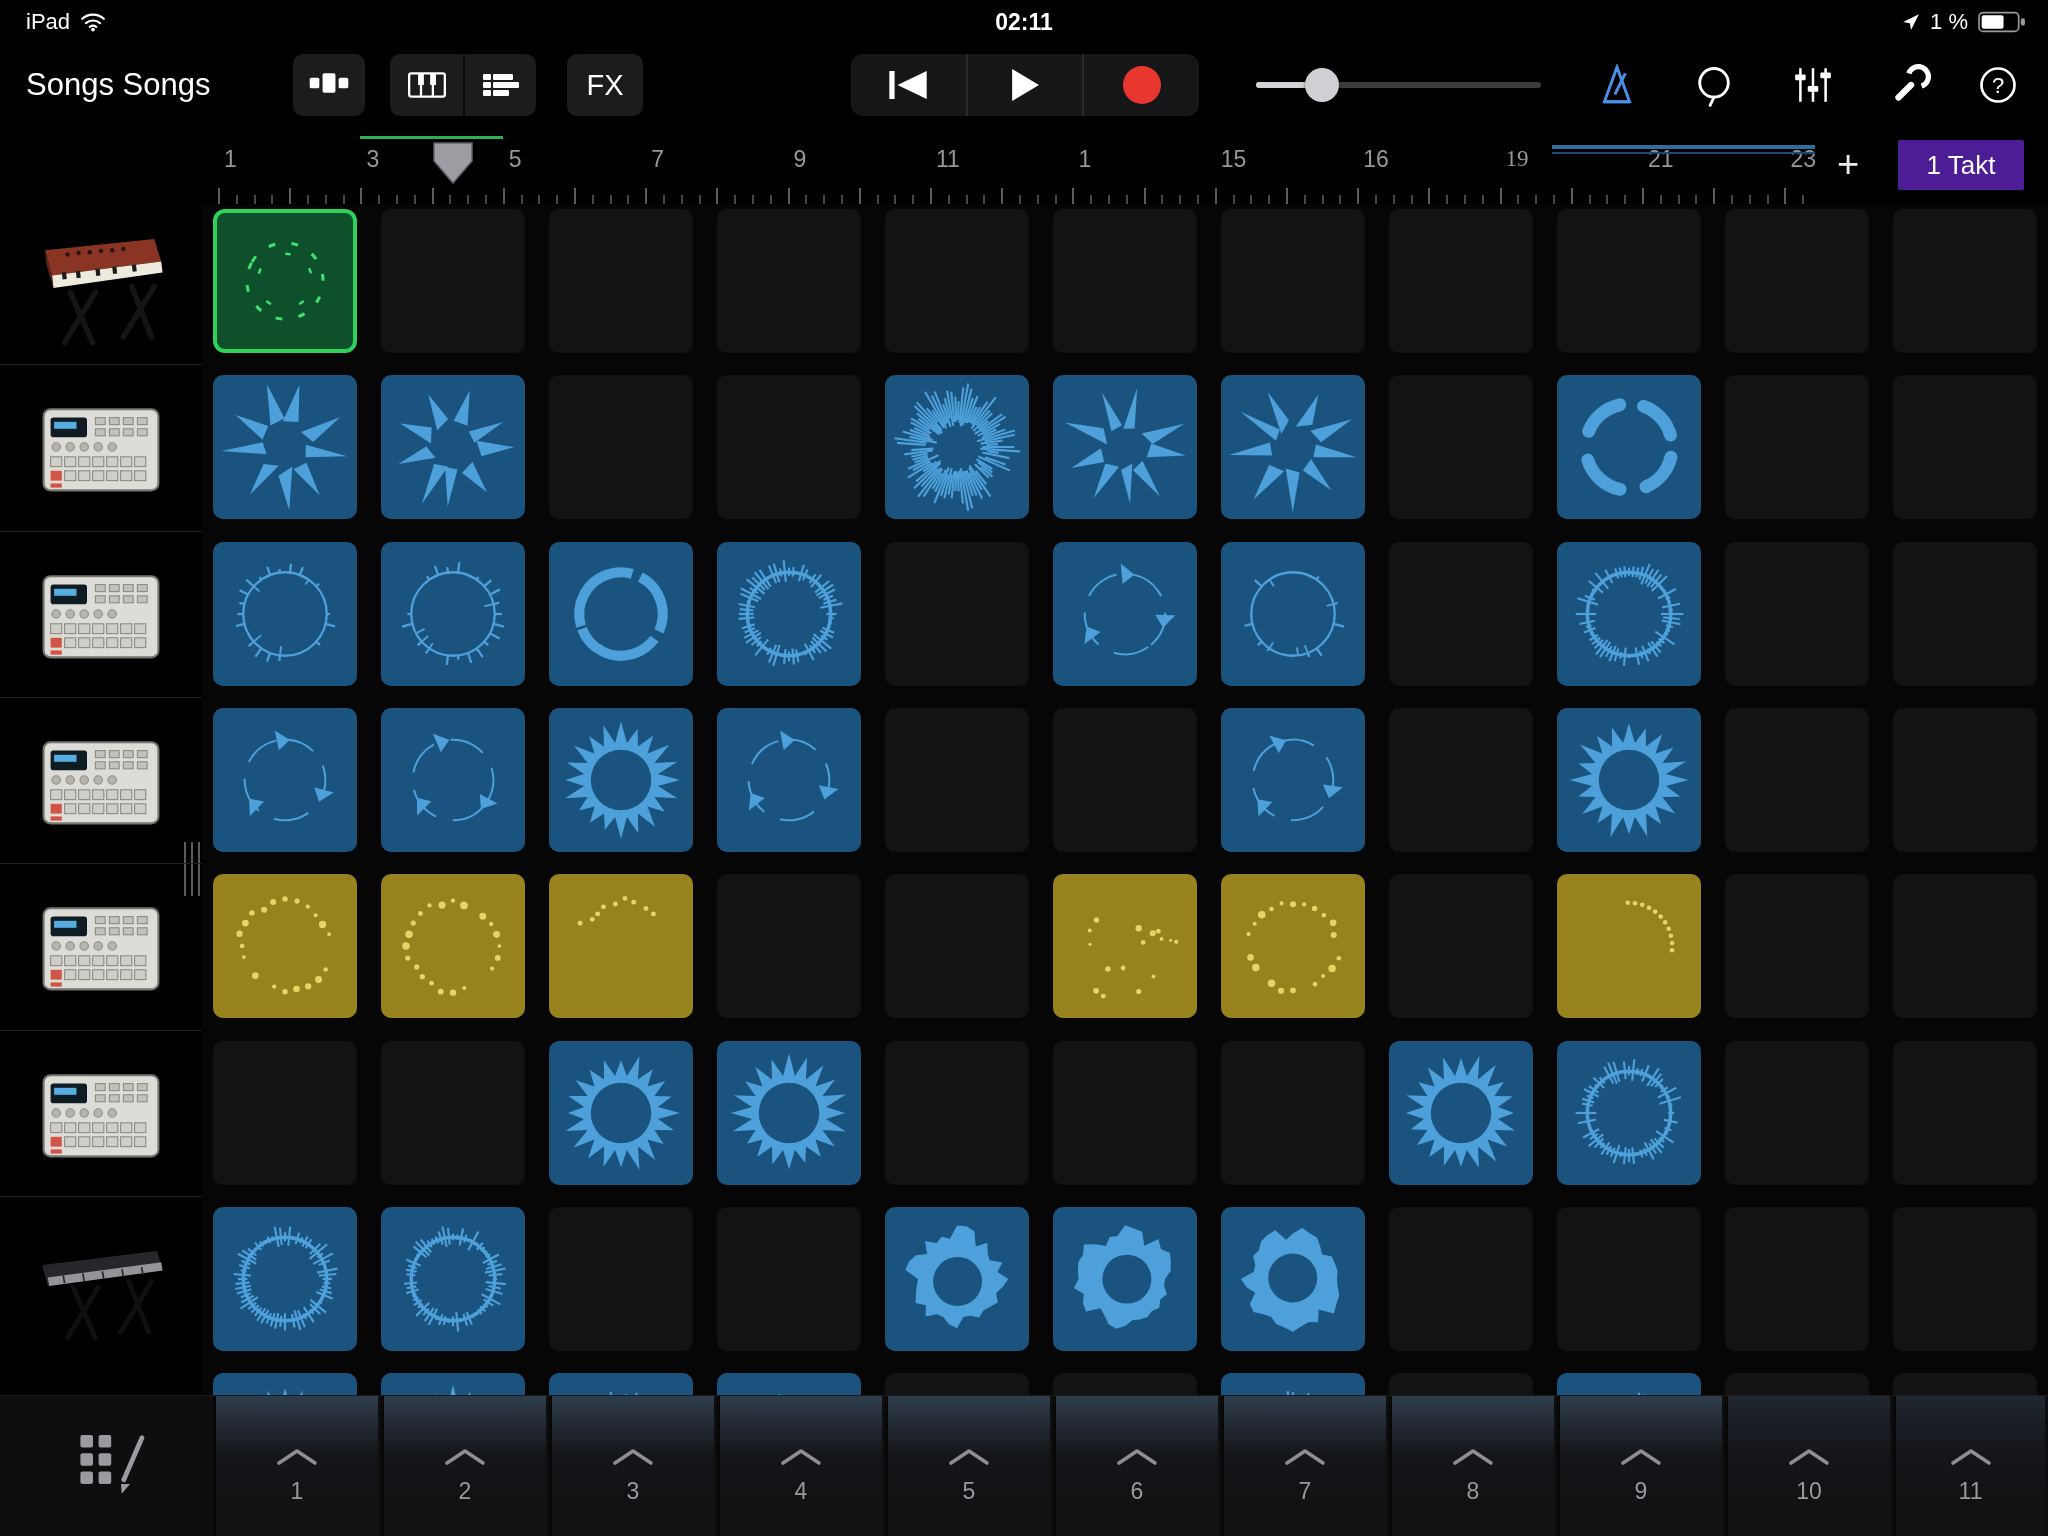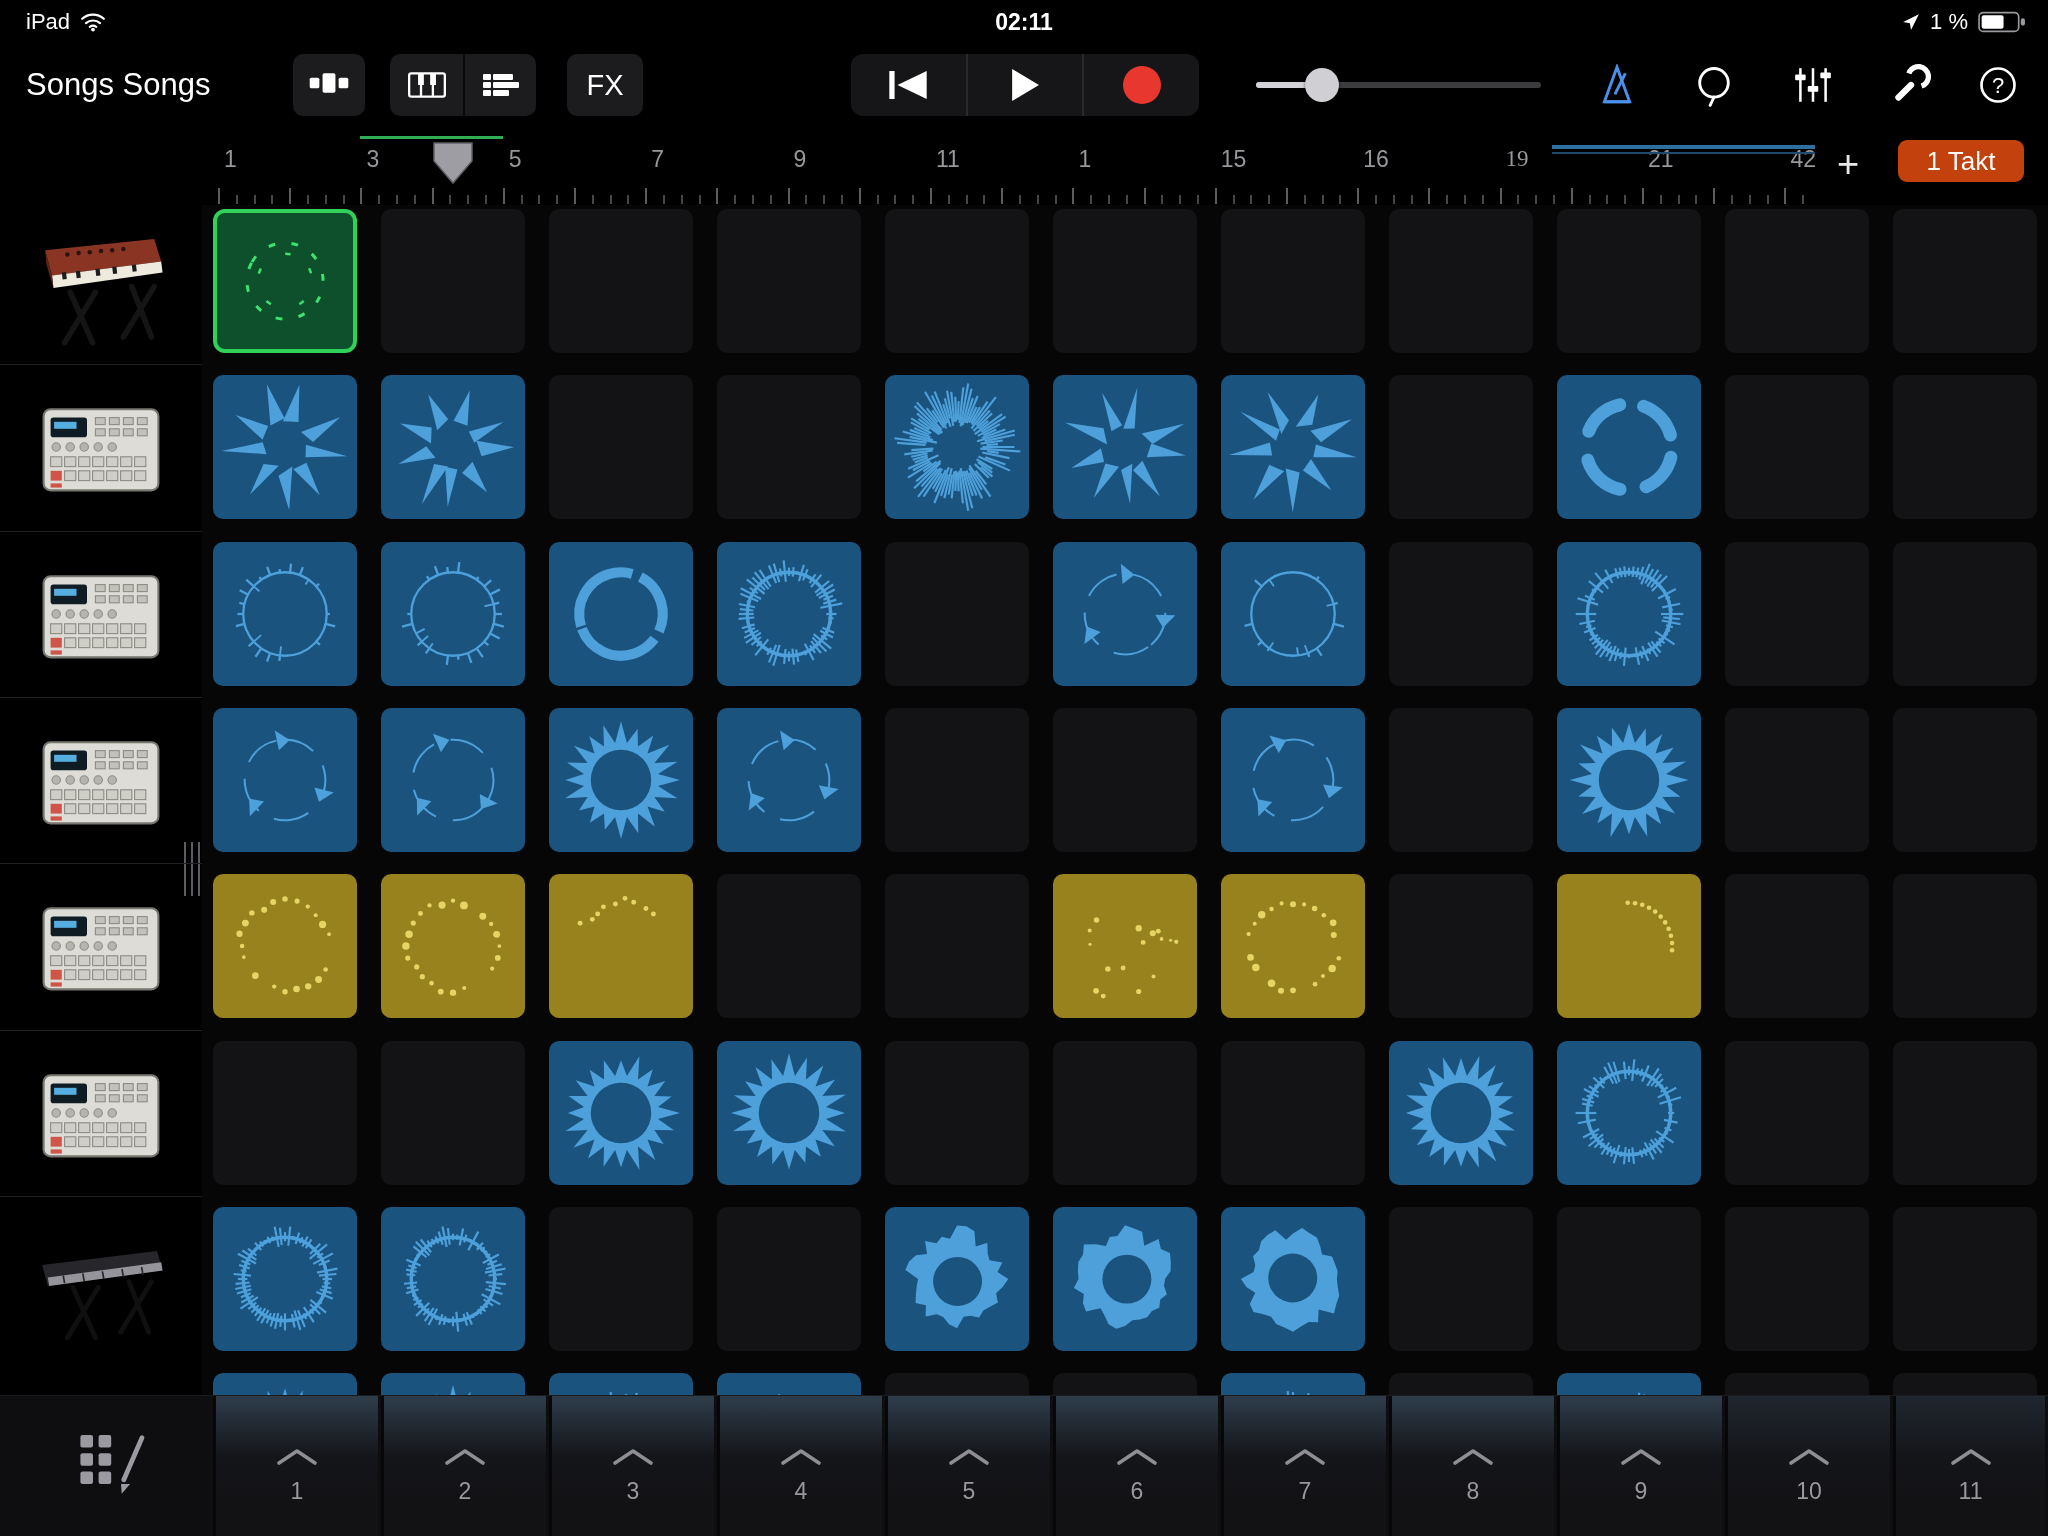--- a/index.html
+++ b/index.html
@@ -36,21 +36,21 @@
   .ruler{position:absolute;left:0;top:134px;width:100%;height:74px}
   .bar-num{position:absolute;top:12px;font-size:23px;color:#97979c}
   .tick{position:absolute;bottom:4px;width:2px;background:#47474b}
   .t1{height:16px;background:#5c5c61}
   .t2{height:9px}
   .region-green{position:absolute;left:360px;top:2px;width:143px;height:3px;background:#2fae54}
   .region-blue{position:absolute;left:1552px;top:11px;width:263px;height:4px;background:#2f6f9f}
   .region-blue2{position:absolute;left:1552px;top:18px;width:263px;height:2px;background:#1d4a6e}
   .playhead{position:absolute;left:431px;top:6px}
   .plus-btn{position:absolute;left:1826px;top:8px;width:44px;height:44px;font-size:38px;color:#e8e8ea;display:flex;align-items:center;justify-content:center;font-weight:300}
-  .takt{position:absolute;left:1898px;top:6px;width:126px;height:42px;background:#c2410c;border-radius:9px;display:flex;align-items:center;justify-content:center;font-size:26px}
+  .takt{position:absolute;left:1898px;top:6px;width:126px;height:50px;background:#4c1d95;border-radius:2px;display:flex;align-items:center;justify-content:center;font-size:26px}
 
   
   #grid-bg{position:absolute;left:202px;top:205px;width:1846px;height:1331px;background:#060607}
   #sidebar{position:absolute;left:0;top:0;width:202px;height:1395px}
   .track-head{position:absolute;left:0;width:202px;height:144px;display:flex;align-items:center;justify-content:center}
   .track-head svg{width:150px;height:140px}
   .side-sep{position:absolute;left:0;width:202px;height:1px;background:#222225}
   .resize-handle{position:absolute;left:184px;top:842px;height:54px;display:flex;gap:5px}
   .resize-handle i{display:block;width:2px;height:100%;background:#5c5c62}
   #loop-grid{position:absolute;left:0;top:0;width:2048px;height:1536px;pointer-events:none}
@@ -298,21 +298,21 @@
       <span class="bar-num" style="left: 366.4px;">3</span>
       <span class="bar-num" style="left: 508.8px;">5</span>
       <span class="bar-num" style="left: 651.2px;">7</span>
       <span class="bar-num" style="left: 793.6px;">9</span>
       <span class="bar-num" style="left: 936px;">11</span>
       <span class="bar-num" style="left: 1078.4px;">1</span>
       <span class="bar-num" style="left: 1220.8px; text-align: center;">15</span>
       <span class="bar-num" style="left: 1363.2px;">16</span>
       <span class="bar-num" style="left: 1505.6px; font-family: Liberation Serif, serif;">19</span>
       <span class="bar-num" style="left: 1648px;">21</span>
-      <span class="bar-num" style="left: 1790.4px;">42</span>
+      <span class="bar-num" style="left: 1790.4px;">23</span>
     </div>
   <div class="region-green"></div>
   <div class="region-blue"></div>
   <div class="region-blue2"></div>
   <svg class="playhead" width="44" height="46" viewBox="0 0 44 46">
       <polygon points="3,3 41,3 41,21 22,43 3,21" fill="#9d9da3" stroke="#5f5f65" stroke-width="1.5"></polygon>
     </svg>
   <button class="plus-btn">+</button>
   <button class="takt">1 Takt</button>
 </div>

